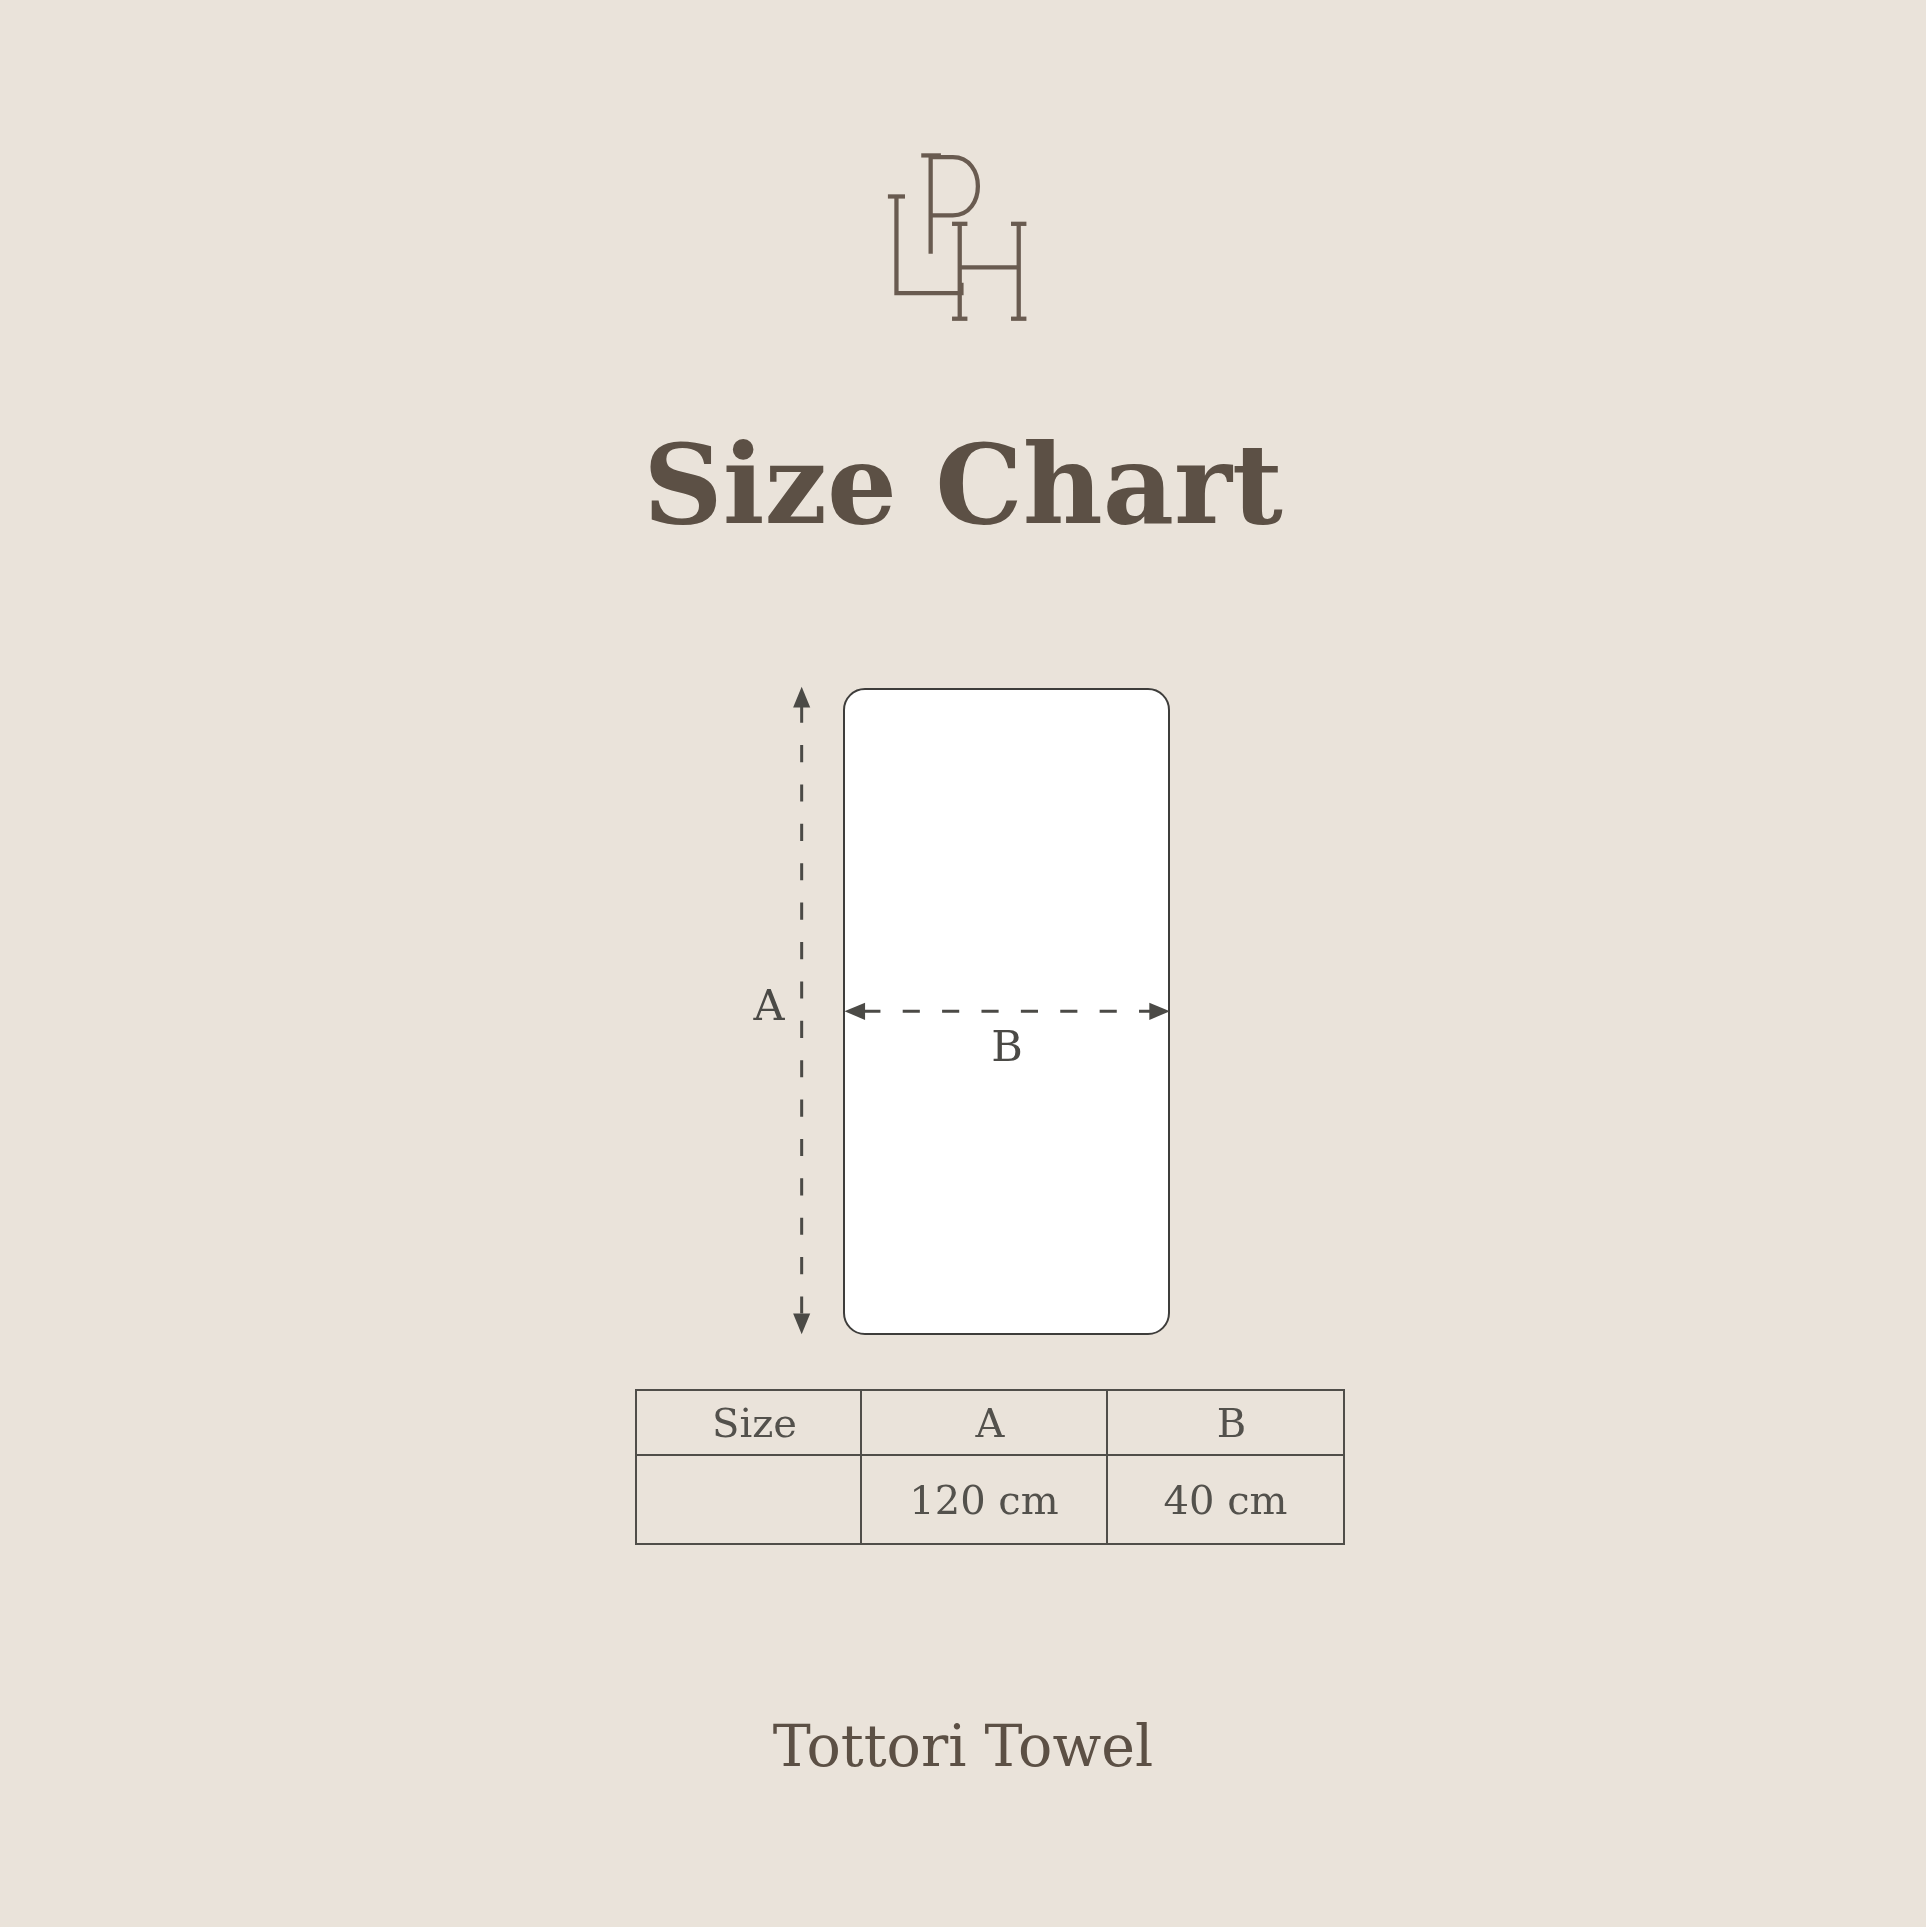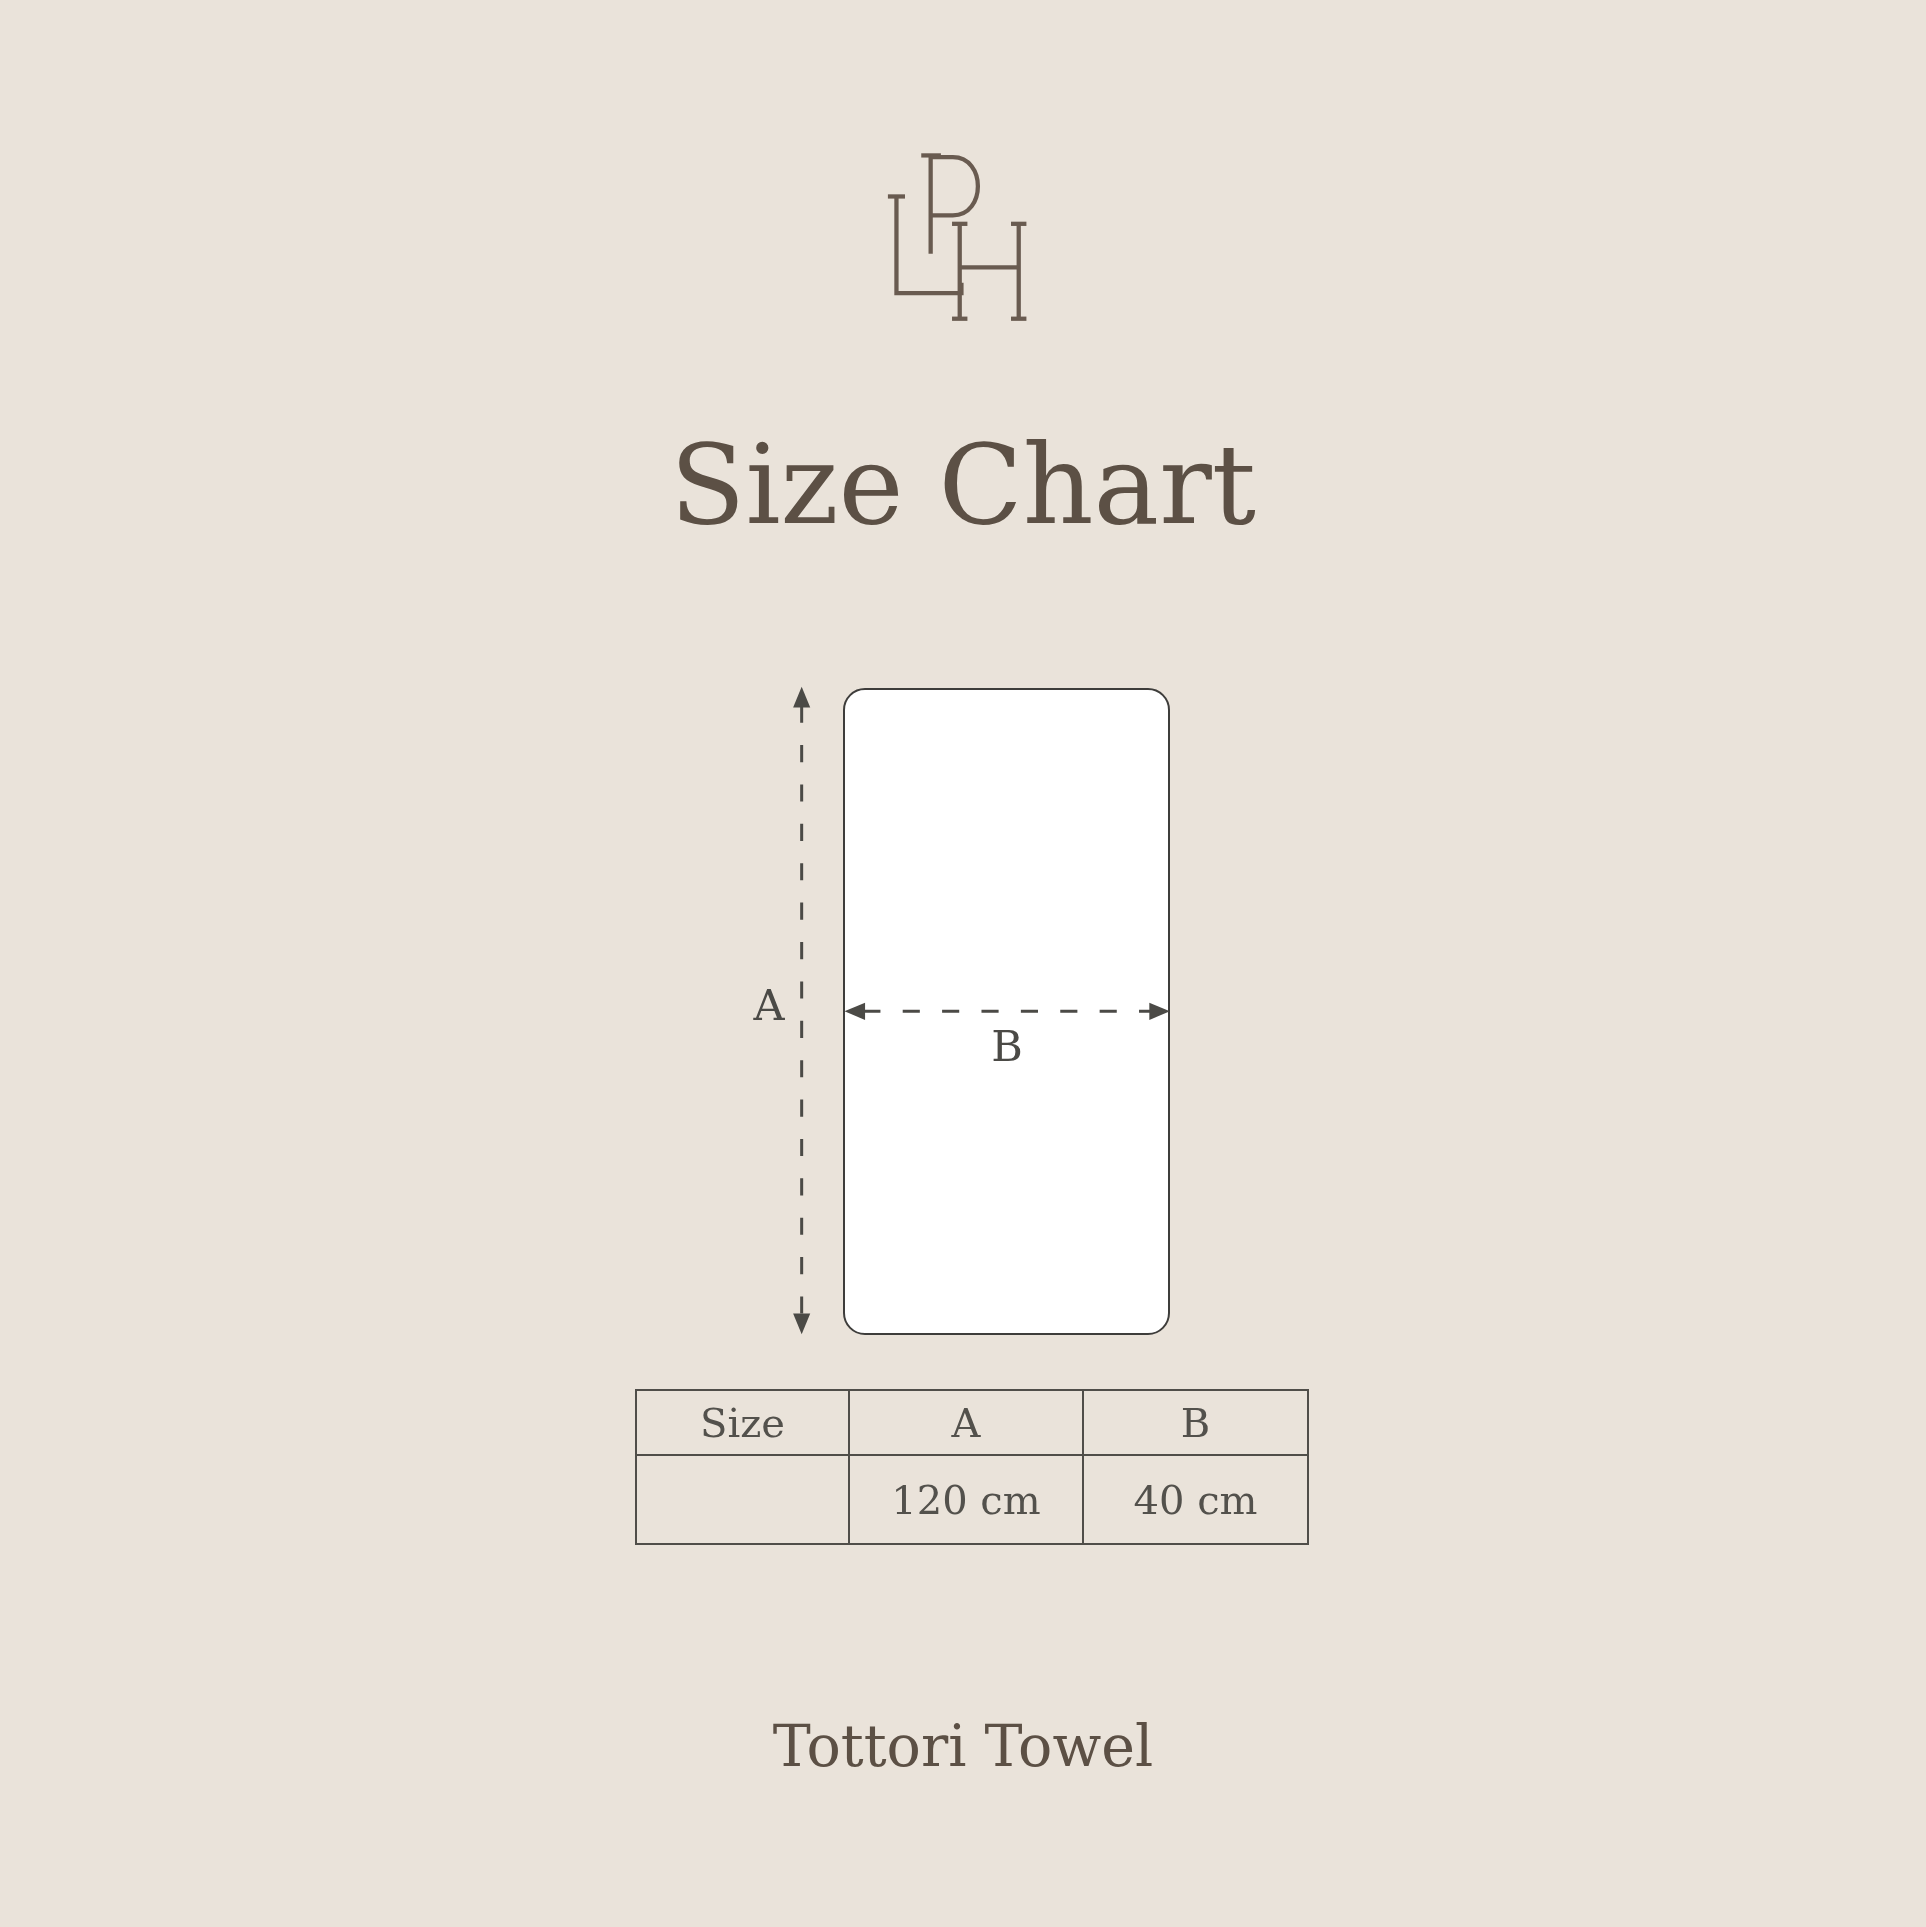--- a/index.html
+++ b/index.html
@@ -30,20 +30,21 @@
   
   .title {
     position: absolute;
     left: 0;
     top: 430px;
     width: 1926px;
     text-align: center;
     font-size: 110px;
     line-height: 110px;
     color: #5C5045;
+    font-weight: bold;
   }
 
   
   .towel {
     position: absolute;
     left: 843px;
     top: 688px;
     width: 327px;
     height: 647px;
     box-sizing: border-box;
@@ -86,21 +87,21 @@
     font-size: 40px;
     color: #53514C;
   }
   .size-table th, .size-table td {
     border: 2.6px solid #504E49;
     text-align: center;
     vertical-align: middle;
     font-weight: normal;
     padding: 0;
   }
-  .size-table th { height: 63px; }
+  .size-table th { height: 63px; padding-left: 12px; }
   .size-table td { height: 87px; margin-left: 46px; }
   .col-size { width: 211px; }
   .col-a { width: 232px; }
   .col-b { width: 223px; }
 
   
   .footer {
     position: absolute;
     left: 0;
     top: 1716px;

